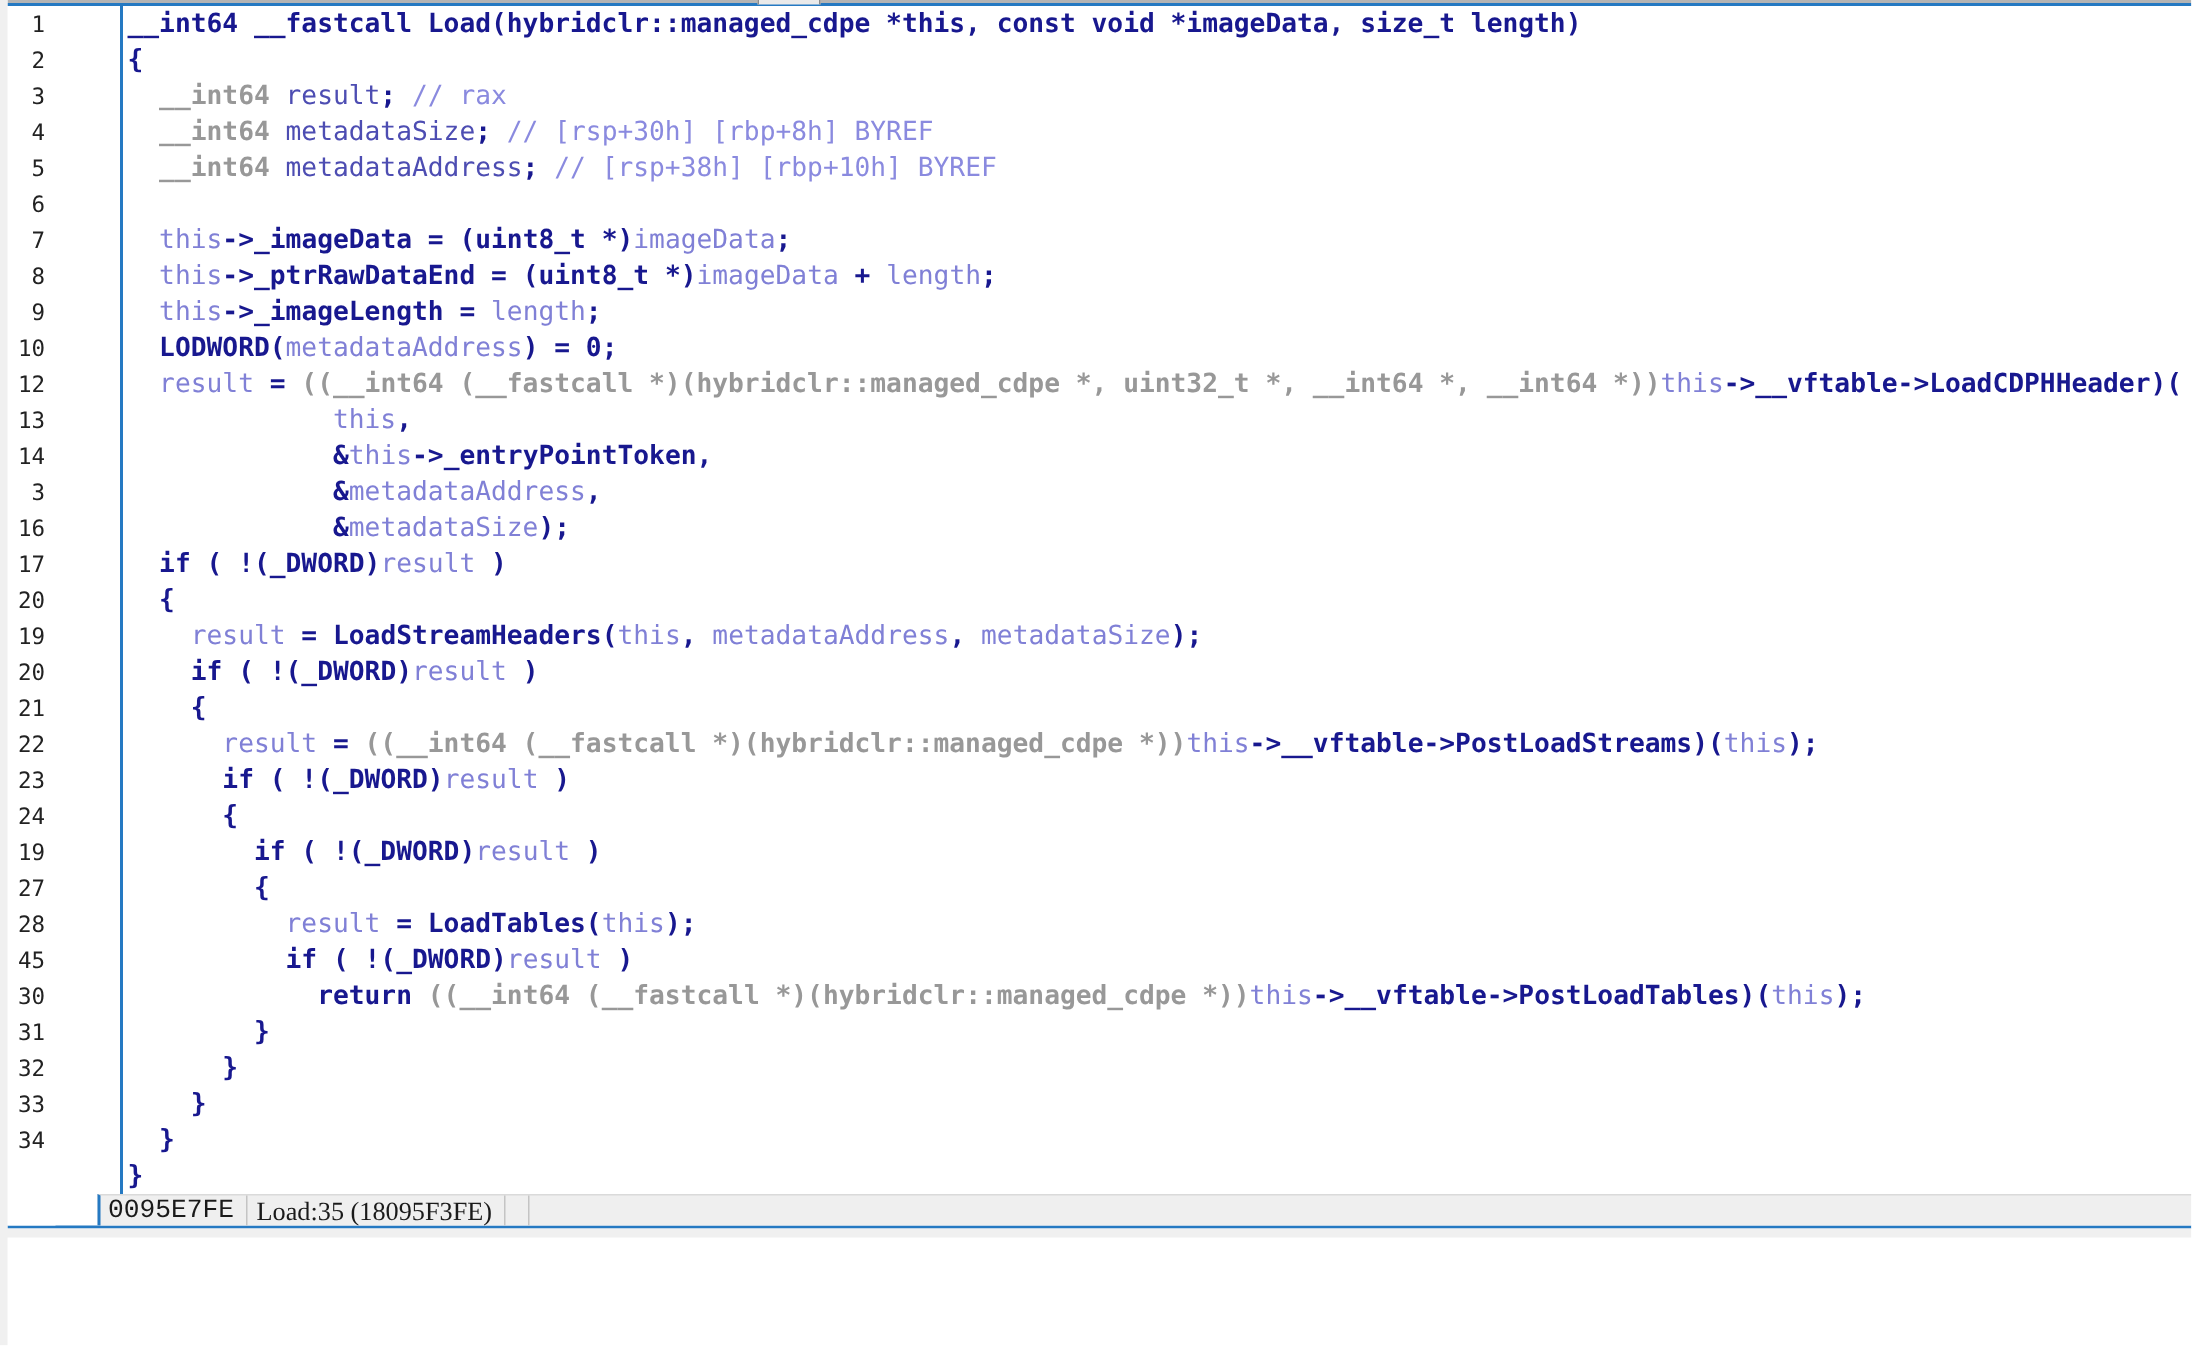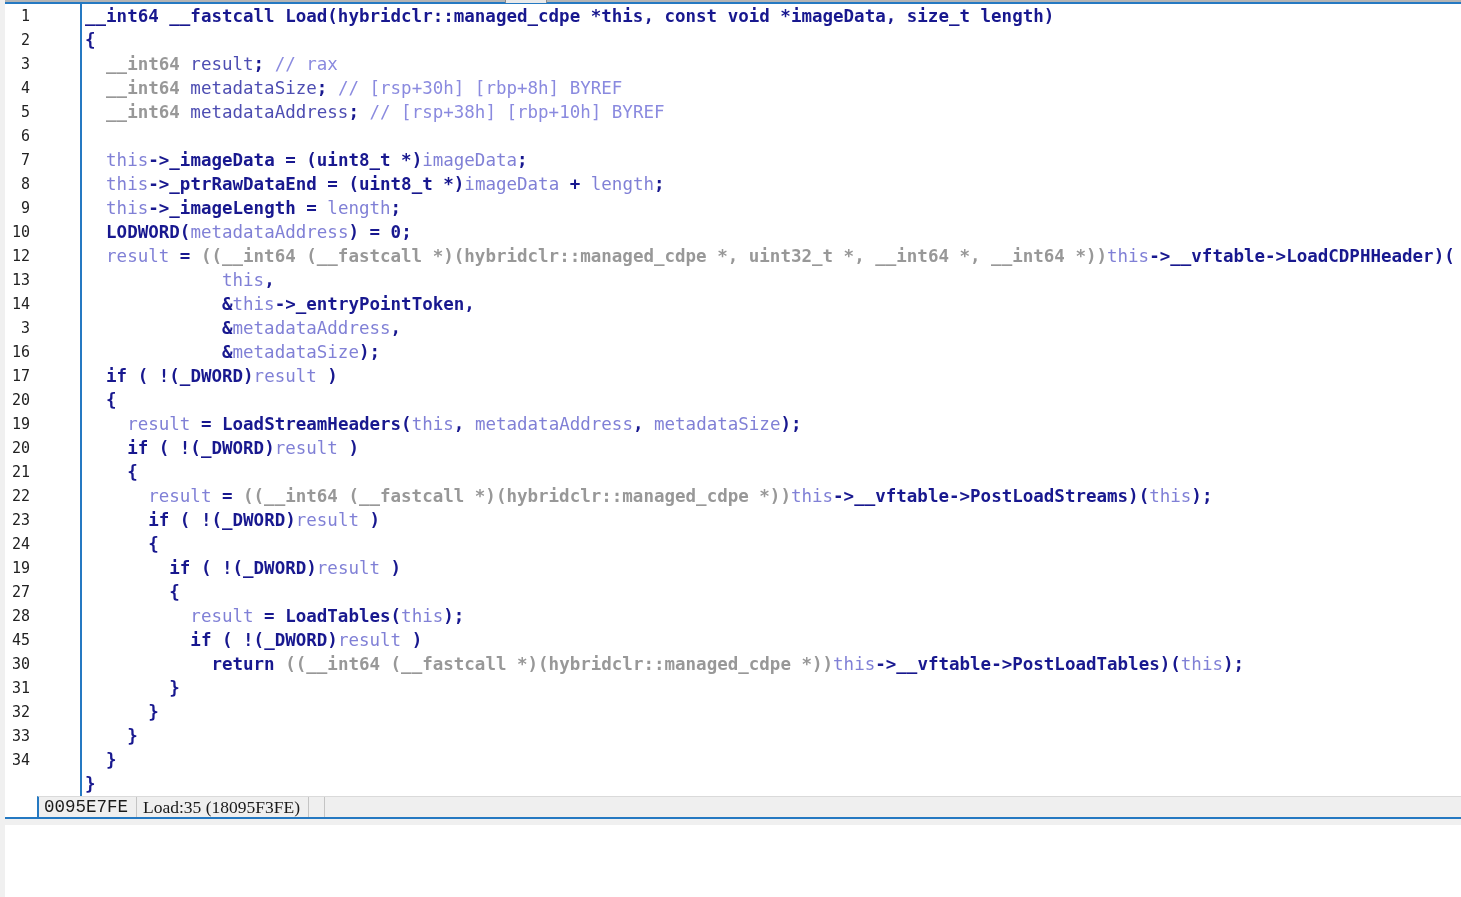--- a/index.html
+++ b/index.html
@@ -32,21 +32,21 @@
   .tok-k,.tok-p,.tok-m,.tok-f,.tok-n{color:var(--navy);font-weight:bold;}
   .tok-v{color:var(--lvar);}
   .tok-c{color:var(--comment);text-align:right;}
   .tok-g{color:var(--castgray);font-weight:bold;}
   .tok-d{color:var(--declname);}
   .statusbar{display:flex;height:21px;margin-left:5px;}
   .sb-gutter{flex:0 0 32px;background:#ffffff;}
   .sb-inner{
     flex:1 1 auto;display:flex;background:var(--sbbg);border-left:2px solid var(--accent);
     border-top:1px solid #dadada;align-items:stretch;
-    font-family:"Liberation Mono","DejaVu Sans Mono",monospace;font-size:17.5px;color:#1a1a1a;
+    font-family:"Liberation Mono","DejaVu Sans Mono",monospace;font-size:17.5px;color:#1a1a1a;margin-left:28px;
   }
   .sb-seg{line-height:20px;padding:0 8px 0 5px;border-right:1px solid #c4c4c4;white-space:pre;}
   .sb-seg.second{padding-left:6px;font-family:Liberation Serif, serif;}
   .sb-seg.small{width:16px;padding:0;}
   .sb-rest{flex:1 1 auto;}
   .bottomline{margin-left:5px;height:2px;background:var(--accent);}
   .bottomstrip{height:6px;background:#f0f0f0;}
 </style>
 </head>
 <body>

